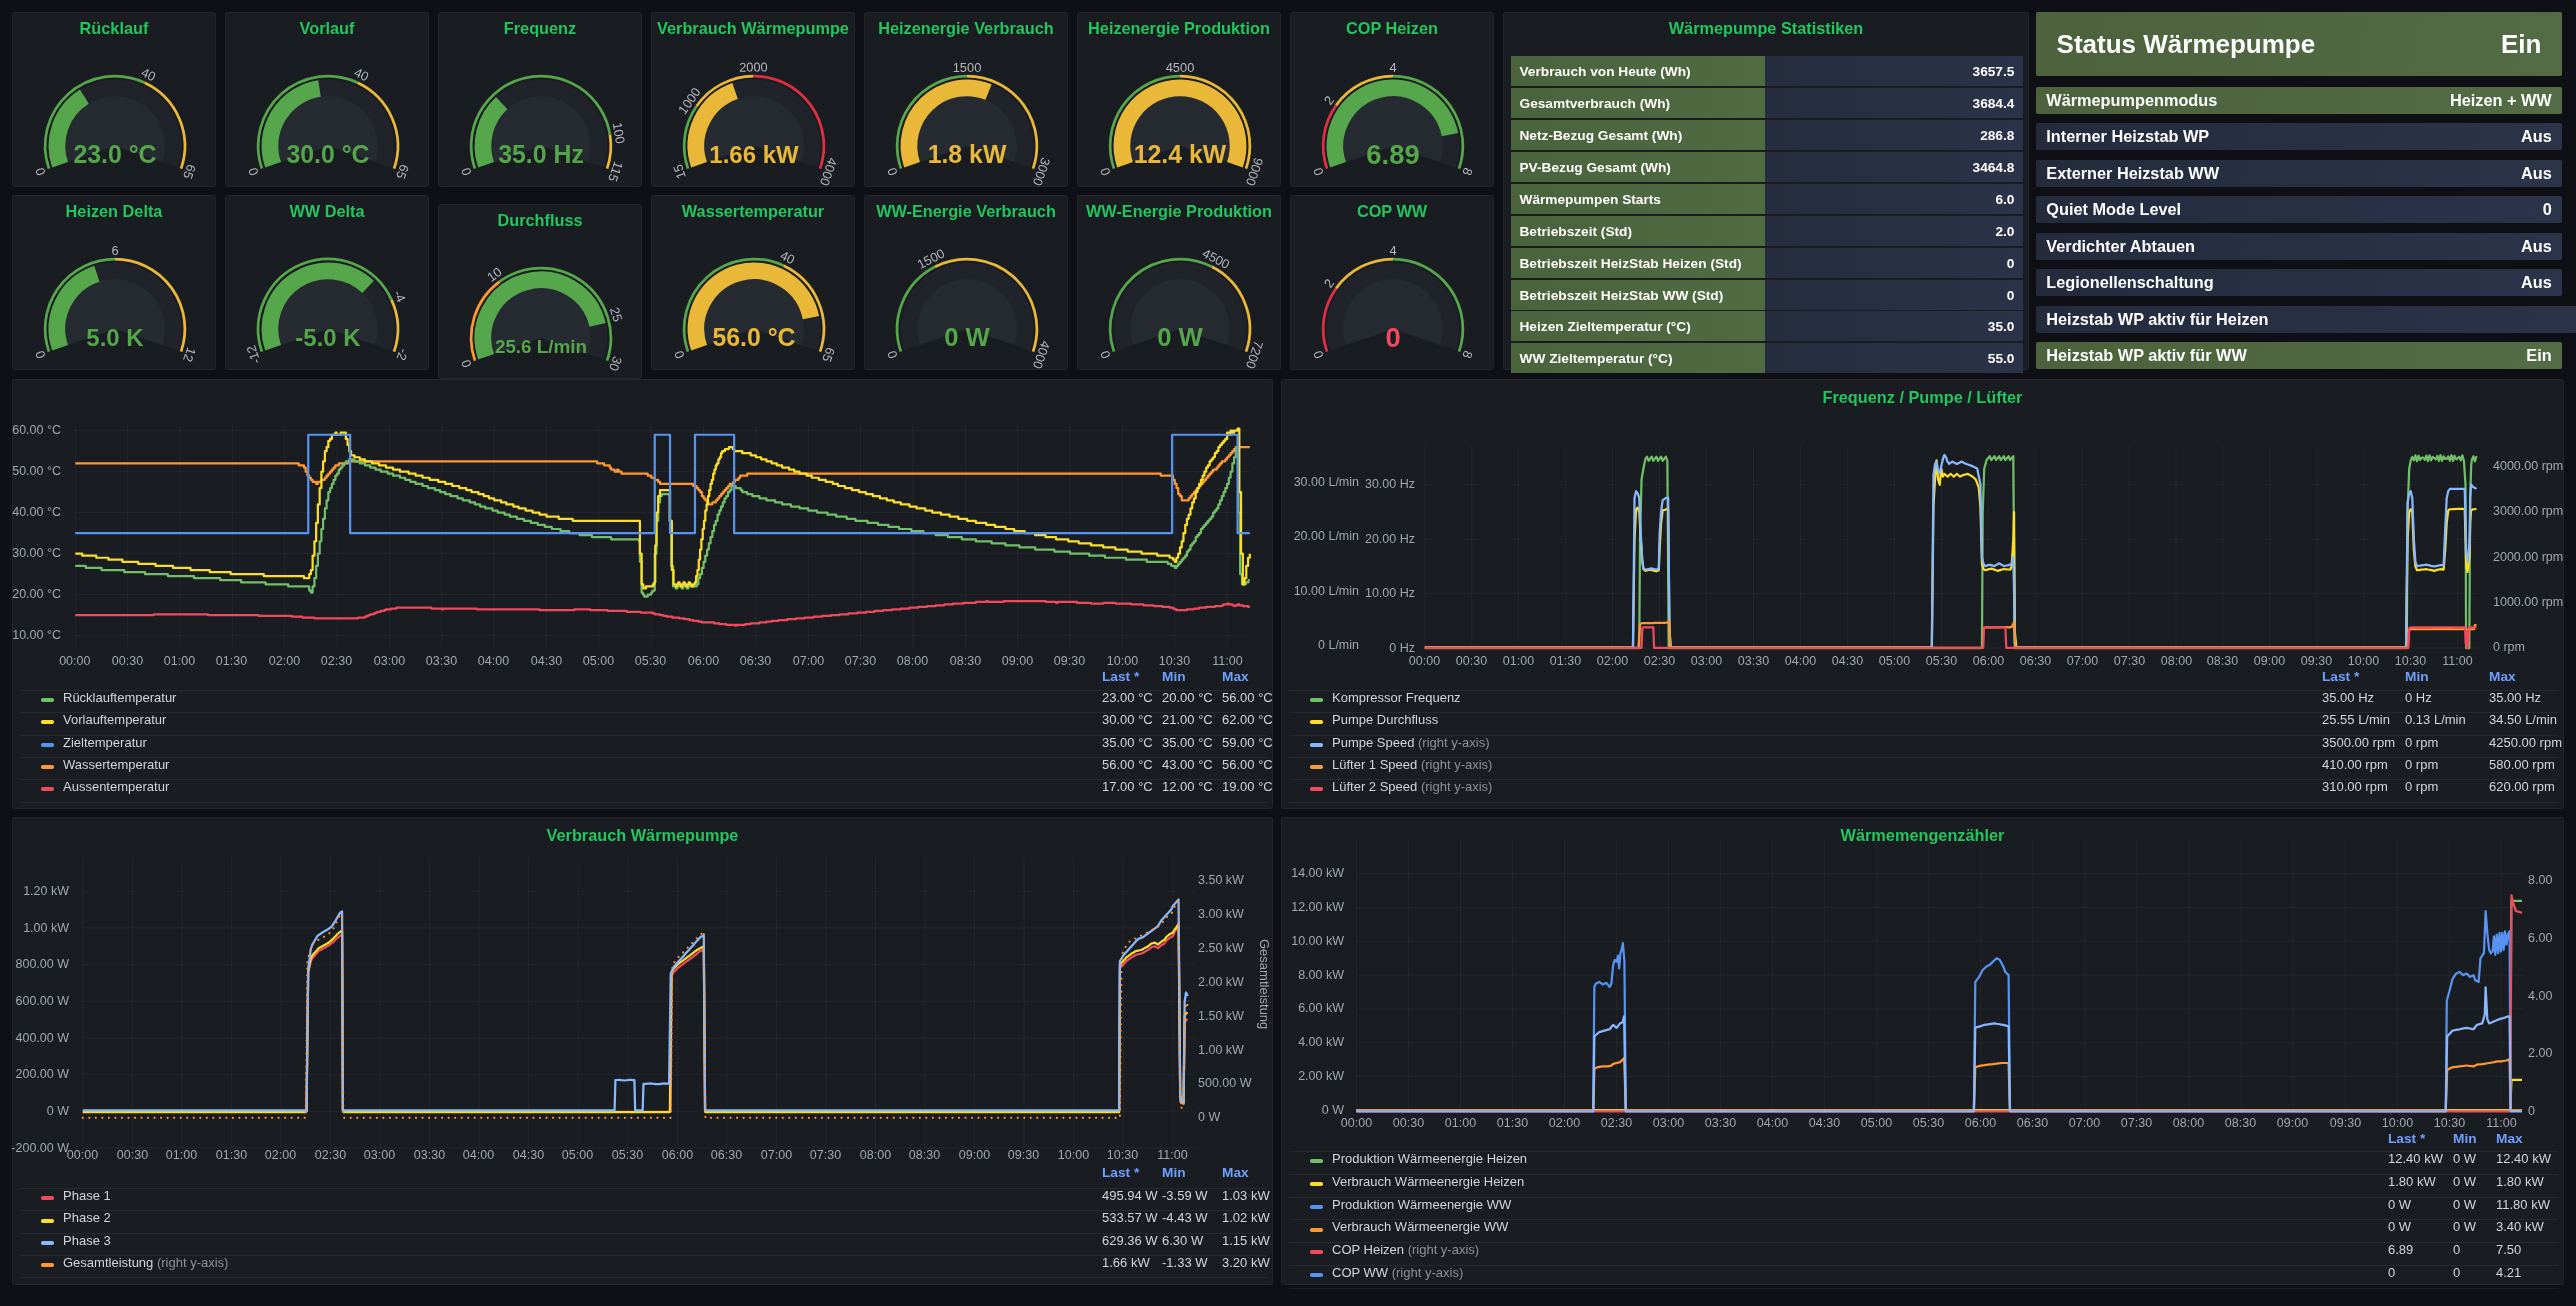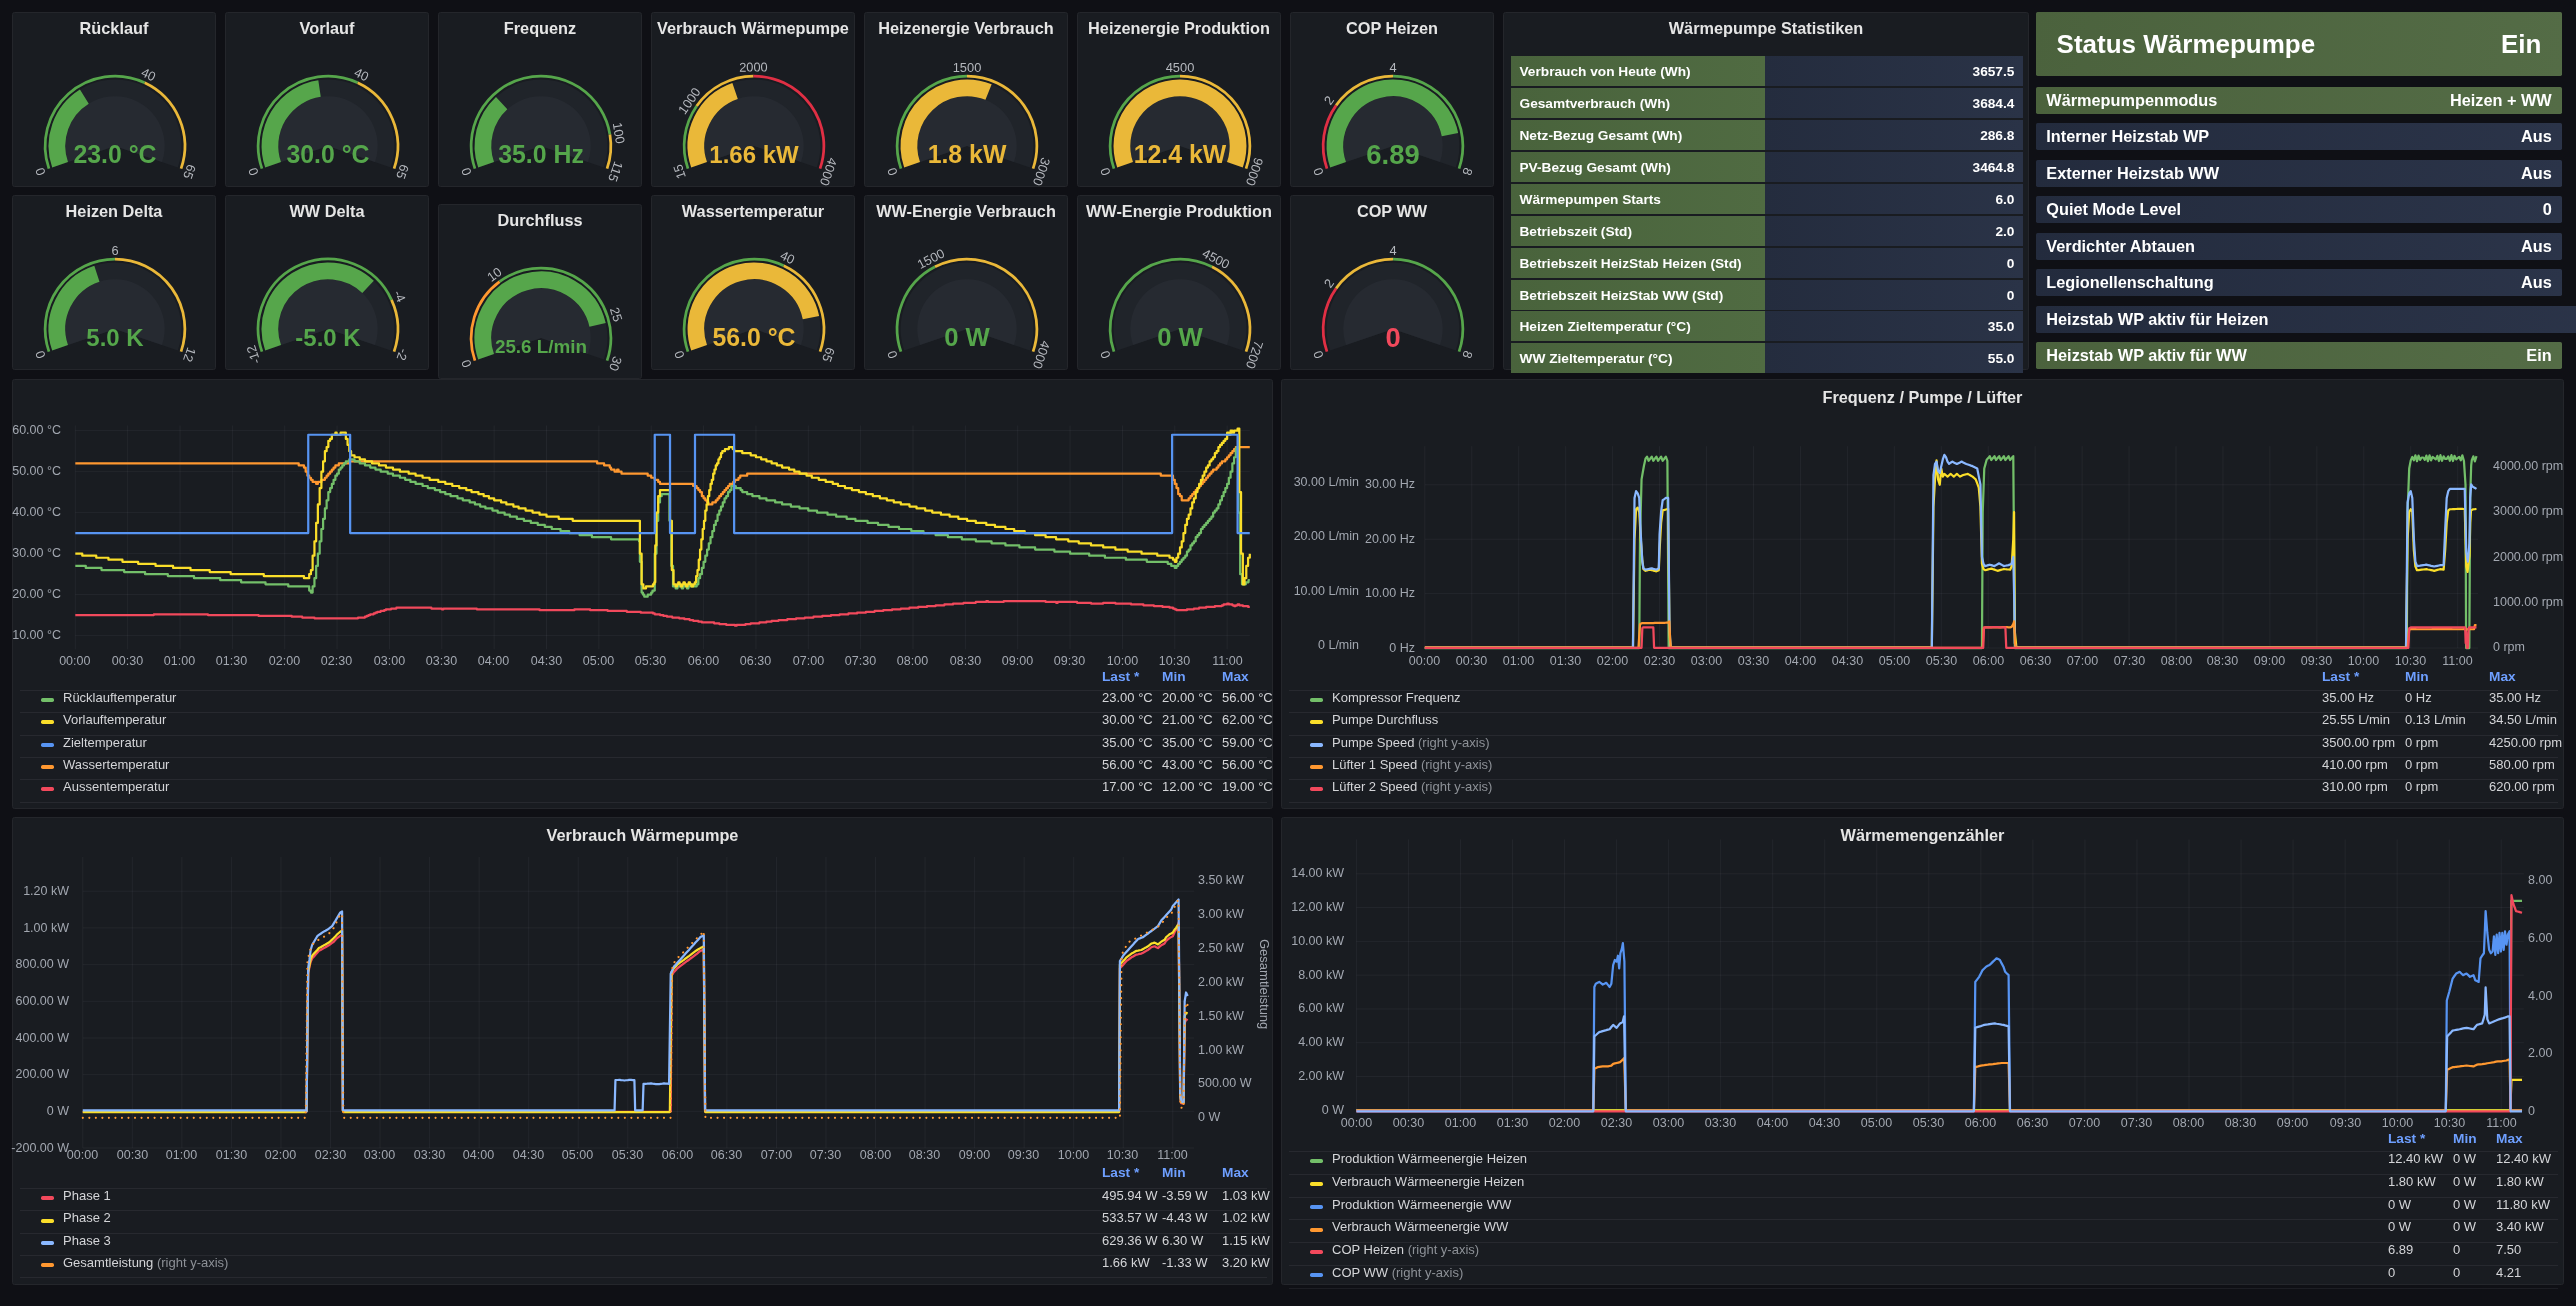--- a/index.html
+++ b/index.html
@@ -1,16 +1,16 @@
 <!DOCTYPE html>
 <html style="font-size:13.7px"><head><meta charset="utf-8"><style>
 * { margin:0; padding:0; }
 body { width:2576px; height:1307px; background:#0f1015; font-family:"Liberation Sans", sans-serif; overflow:hidden; position:relative; }
 .panel { position:absolute; background:#191c21; border:0.9px solid #24262b; border-radius:2.6px; box-sizing:border-box; }
-.ptitle { position:absolute; left:0; right:0; text-align:center; color:#e5e5e5; font-size:16.3px; font-weight:600; white-space:nowrap; }
+.ptitle { position:absolute; left:0; right:0; text-align:center; color:#22c55e; font-size:16.3px; font-weight:600; white-space:nowrap; }
 </style></head><body>
 <div class="panel" style="left:12px;top:12px;width:204px;height:175px">
     <div class="ptitle" style="top:6px">Rücklauf</div>
     <svg width="204" height="175" viewBox="0 0 238 204" style="position:absolute;left:0;top:0">
       <path d="M 119.0 155.0 L 45.72 180.23 A 77.5 77.5 0 1 1 192.28 180.23 Z" fill="#20242a"></path>
       <path d="M 119.0 155.0 L 64.16 173.88 A 58 58 0 1 1 173.84 173.88 Z" fill="#262a31"></path>
       <path d="M 54.94 177.06 A 67.75 67.75 0 0 1 83.24 97.46" stroke="#56a64b" stroke-width="19.5" fill="none"></path>
       <path d="M 41.94 181.53 A 81.5 81.5 0 0 1 153.64 81.23" stroke="#56a64b" stroke-width="3.2" fill="none"></path>
       <path d="M 153.64 81.23 A 81.5 81.5 0 0 1 196.06 181.53" stroke="#eab839" stroke-width="3.2" fill="none"></path>
       <text x="32.0" y="185.0" fill="#b4b7bd" font-size="15" text-anchor="middle" dominant-baseline="central" transform="rotate(-109.0 32.0 185.0)">0</text>

